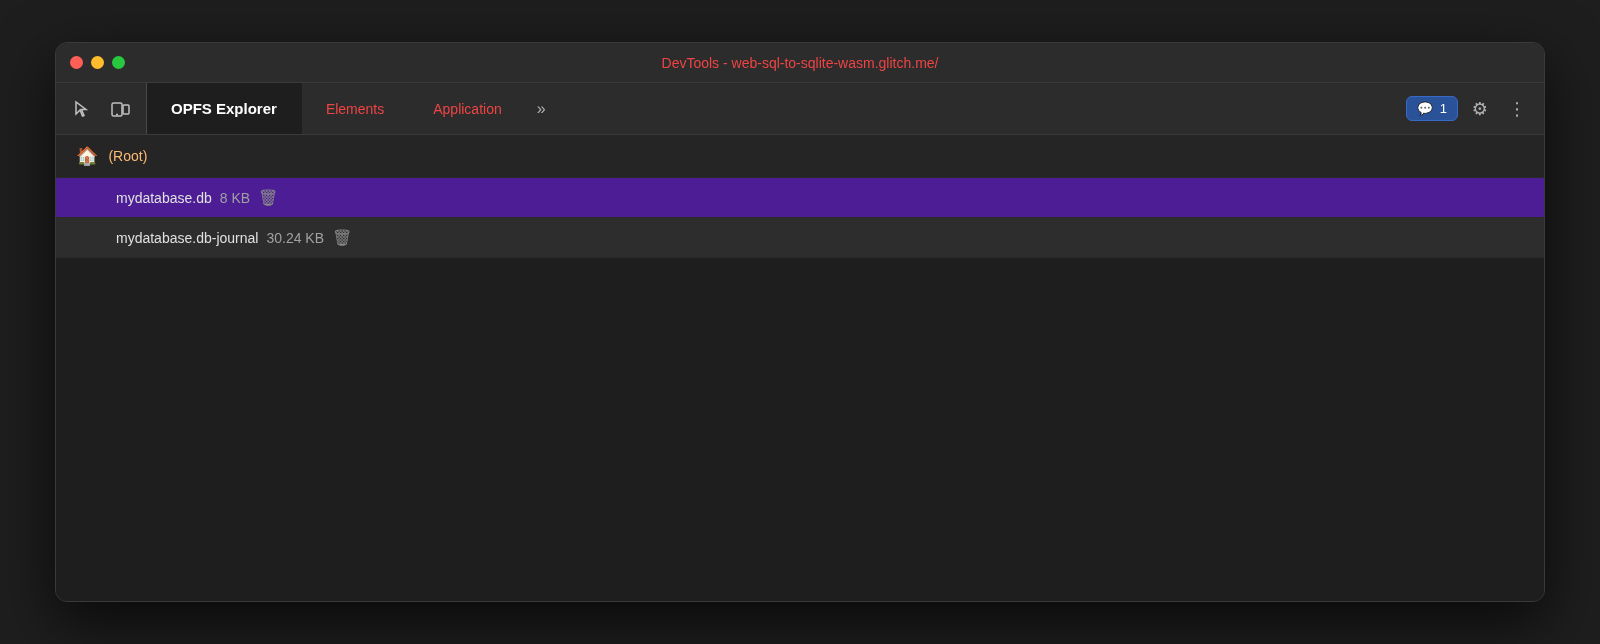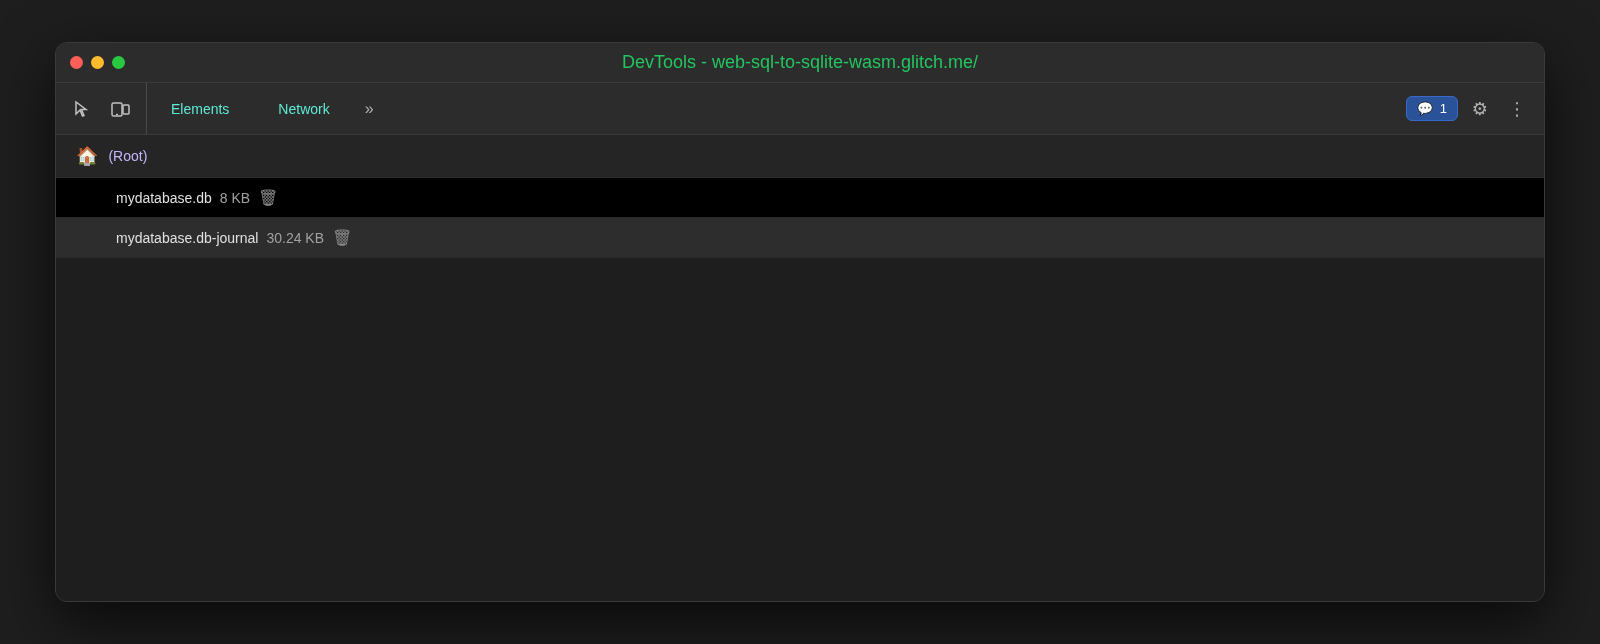--- a/index.html
+++ b/index.html
@@ -50,22 +50,22 @@
       height: 13px;
       border-radius: 50%;
       cursor: pointer;
     }
 
     .traffic-light.close { background: #ff5f57; }
     .traffic-light.minimize { background: #ffbd2e; }
     .traffic-light.maximize { background: #28c840; }
 
     .title-bar-text {
-      color: #22c55e;
-      font-size: 18px;
+      color: #ef4444;
+      font-size: 14px;
       font-weight: 400;
     }
 
     
     .toolbar {
       background: #2c2c2c;
       height: 52px;
       display: flex;
       align-items: stretch;
       border-bottom: 1px solid #3a3a3a;
@@ -96,21 +96,21 @@
     .tabs {
       display: flex;
       align-items: stretch;
       flex: 1;
     }
 
     .tab {
       display: flex;
       align-items: center;
       padding: 0 24px;
-      color: #5eead4;
+      color: #ef4444;
       font-size: 14px;
       cursor: pointer;
       border-right: 1px solid transparent;
       position: relative;
       white-space: nowrap;
     }
 
     .tab.active {
       background: #1e1e1e;
       color: #ffffff;
@@ -191,35 +191,35 @@
       cursor: default;
     }
 
     .tree-row.root-row {
       background: #252525;
       font-size: 14px;
       color: #cccccc;
     }
 
     .tree-row.file-row {
-      background: #000000;
+      background: #4c1d95;
       padding-left: 60px;
     }
 
     .tree-row.file-row.selected {
       background: #2d2d2d;
     }
 
     .root-icon {
       margin-right: 10px;
       font-size: 18px;
     }
 
     .root-label {
-      color: #c4b5fd;
+      color: #fdba74;
       font-size: 14px;
       text-align: center;
     }
 
     .file-name {
       color: #e0e0e0;
       font-weight: 500;
       margin-right: 8px;
     }
 
@@ -258,25 +258,28 @@
       <button class="toolbar-icon-btn" title="Toggle device toolbar">
         <svg width="20" height="20" viewBox="0 0 20 20" fill="none">
           <rect x="2" y="4" width="10" height="13" rx="1.5" stroke="#c0c0c0" stroke-width="1.5"></rect>
           <rect x="13" y="6" width="6" height="9" rx="1" stroke="#c0c0c0" stroke-width="1.5"></rect>
           <line x1="6" y1="15.5" x2="8" y2="15.5" stroke="#c0c0c0" stroke-width="1.5"></line>
         </svg>
       </button>
     </div>
 
     <div class="tabs">
+      <div class="tab active">
+        <span>OPFS Explorer</span>
+      </div>
       <div class="tab">
         <span>Elements</span>
       </div>
       <div class="tab">
-        <span>Network</span>
+        <span>Application</span>
       </div>
       <div class="more-btn">
         <span>»</span>
       </div>
     </div>
 
     <div class="toolbar-right">
       <button class="notification-btn">
         <span>💬</span>
         <span>1</span>

